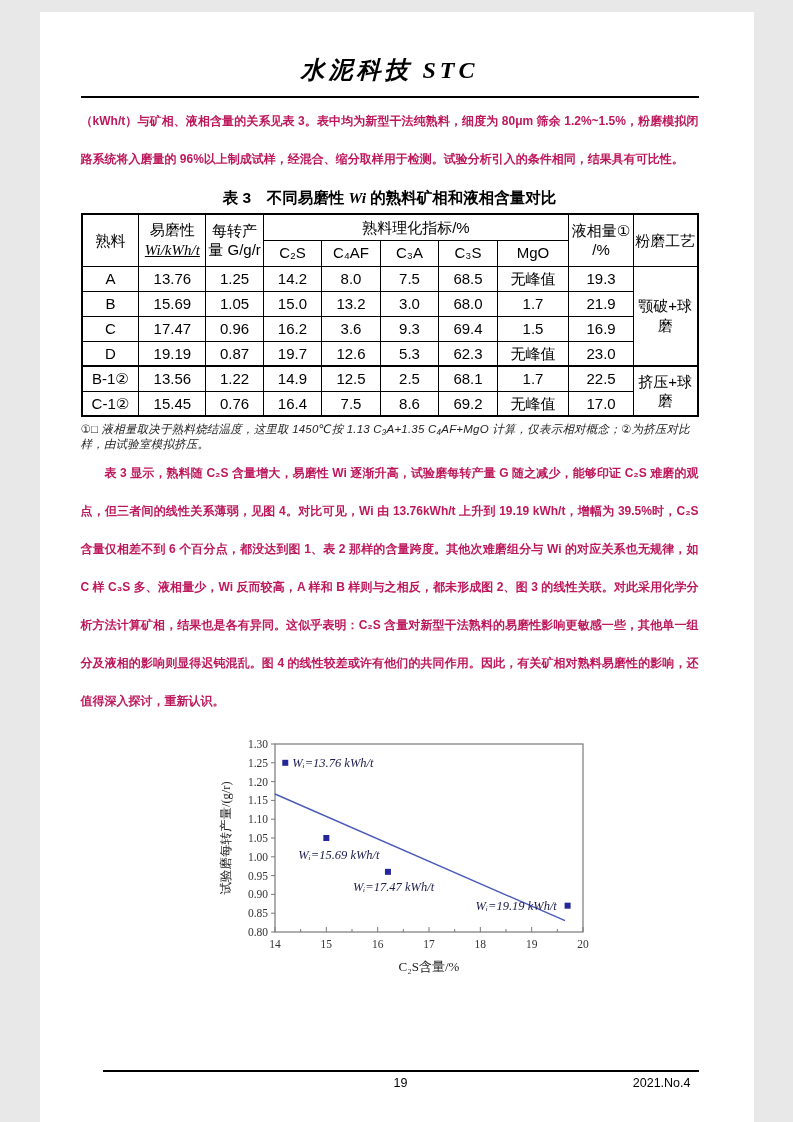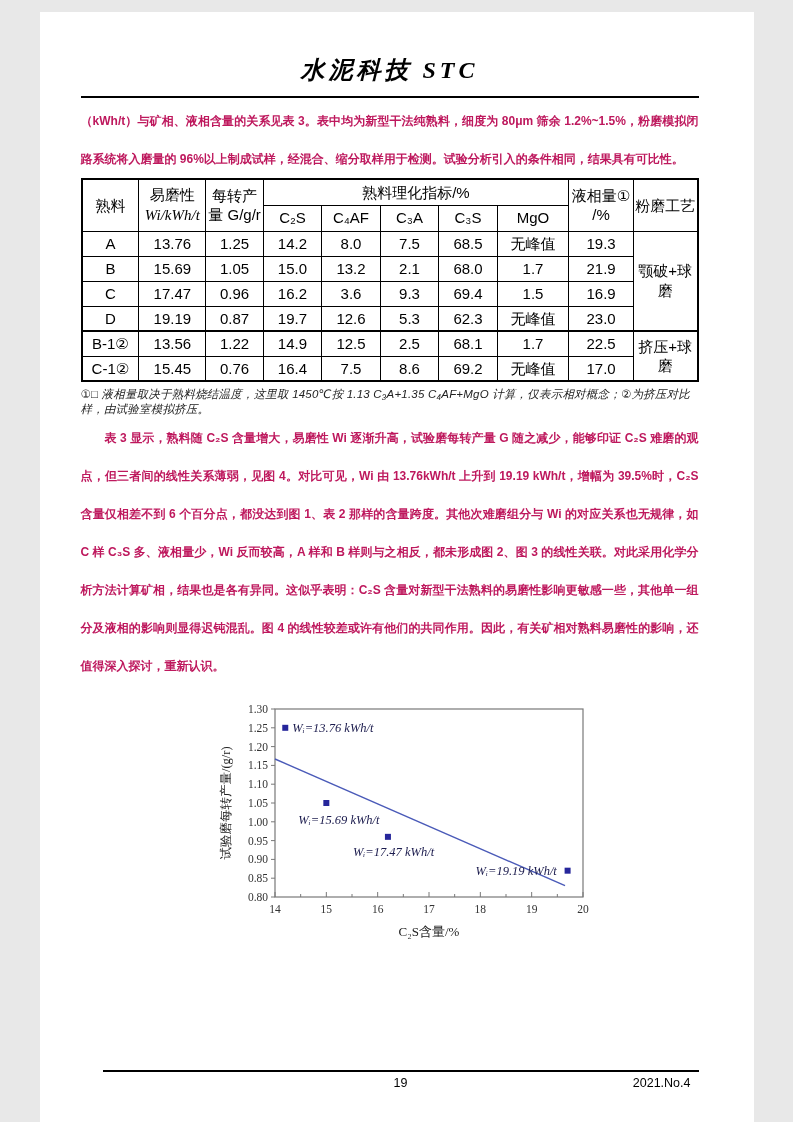--- a/index.html
+++ b/index.html
@@ -29,21 +29,21 @@
   table.data-table {
     width:100%; border-collapse:collapse; font-size:15px; color:#000;
     border:2.5px solid #000; table-layout:fixed;
   }
   table.data-table th, table.data-table td {
     border:1px solid #000; text-align:center; vertical-align:middle;
     padding:2px 1px; height:25px; font-weight:normal; line-height:1.3;
   }
   table.data-table thead th { height:26px; }
   table.data-table tr.section-break td { border-top:2.5px solid #000; }
-  .hdr-ital { font-style:italic; font-family:"Liberation Serif",serif; }
+  .hdr-ital { font-style:italic; font-family:"Liberation Serif",serif;text-decoration:underline; }
   .footnote {
     font-size:11.5px; color:#222; margin-top:5px; font-weight:500;
     letter-spacing:0.2px;
     font-style:italic;
   }
   .figure-wrap { text-align:center; margin-top:16px; }
   .figure-wrap svg { display:inline-block; margin-left:34px; }
   .footer {
     position:absolute; left:63px; right:55px; bottom:40px;
   }
@@ -57,20 +57,21 @@
 </head>
 <body>
 
 <div class="page">
 
   <div class="journal-title">水泥科技 STC</div>
   <hr class="header-rule">
 
   <p class="body-par">（kWh/t）与矿相、液相含量的关系见表 3。表中均为新型干法纯熟料，细度为 80μm 筛余 1.2%~1.5%，粉磨模拟闭路系统将入磨量的 96%以上制成试样，经混合、缩分取样用于检测。试验分析引入的条件相同，结果具有可比性。</p>
 
+  <div class="table-title"><span>表 3</span>　<span>不同易磨性 </span><span class="wi">Wi</span><span> 的熟料矿相和液相含量对比</span></div>
 
   <table class="data-table">
     <colgroup>
       <col style="width:9.3%">
         <col style="width:10.9%">
         <col style="width:9.3%">
       <col style="width:9.5%">
         <col style="width:9.5%">
         <col style="width:9.5%">
       <col style="width:9.5%">
@@ -107,21 +108,21 @@
           <td>无峰值</td>
           <td>19.3</td>
           <td rowspan="4">颚破+球磨</td>
         </tr>
         <tr>
           <td>B</td>
           <td>15.69</td>
           <td>1.05</td>
           <td>15.0</td>
           <td>13.2</td>
-          <td>2.1</td>
+          <td>3.0</td>
           <td>68.0</td>
           <td>1.7</td>
           <td>21.9</td>
         </tr>
         <tr>
           <td>C</td>
           <td>17.47</td>
           <td>0.96</td>
           <td>16.2</td>
           <td>3.6</td>

